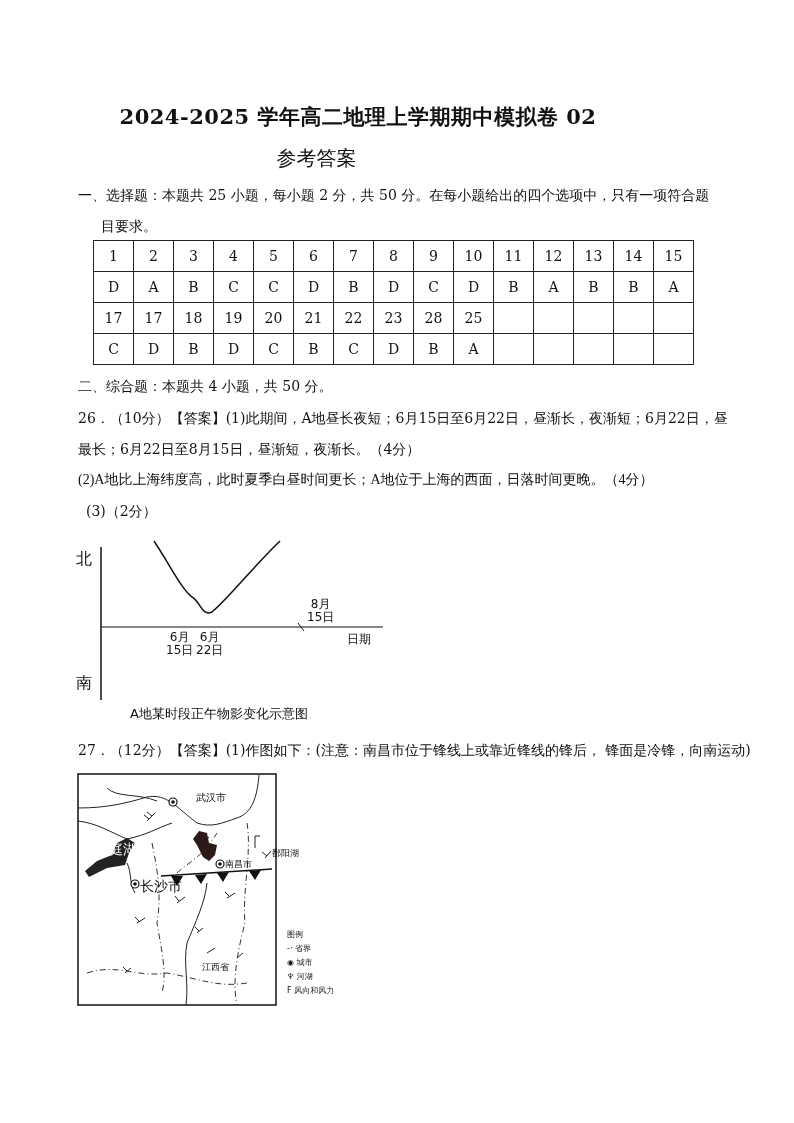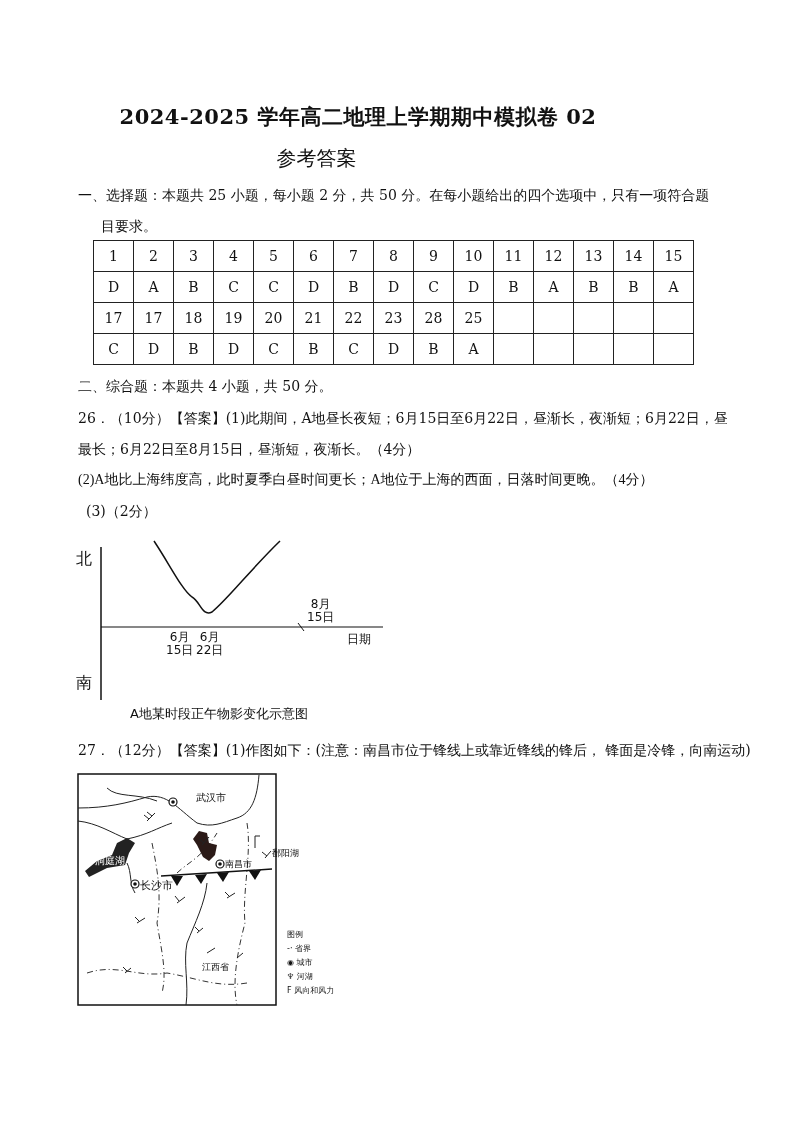--- a/index.html
+++ b/index.html
@@ -170,22 +170,22 @@
       <path d="M60,150 L68,145 M62,148 L58,144"></path>
       <path d="M150,125 L158,120 M152,123 L148,119"></path>
       <path d="M120,160 L126,155 M122,158 L118,154"></path>
       <path d="M130,180 L138,175"></path>
       <path d="M48,200 L54,195 M50,198 L46,194"></path>
       <path d="M160,185 L166,180"></path>
     </g>
   </svg>
   <div class="abs" style="left:77px; top:18px; font-size:10px;margin-left:42px;">武汉市</div>
   <div class="abs" style="left:148px; top:85px; font-size:9px;">南昌市</div>
-  <div class="abs" style="left:63px; top:105px; font-size:11px;">长沙市</div>
-  <div class="abs" style="left:18px; top:81px; font-size:10px; color:#fff;">洞庭湖</div>
+  <div class="abs" style="left:63px; top:105px; font-size:14px;">长沙市</div>
+  <div class="abs" style="left:18px; top:68px; font-size:14px; color:#fff;">洞庭湖</div>
   <div class="abs" style="left:151px; top:74px; font-size:9px;margin-left:44px;">鄱阳湖</div>
   <div class="abs" style="left:125px; top:140px; font-size:9px;margin-top:48px;">江西省</div>
   <div class="abs" style="left:210px; top:155px; font-size:8px; line-height:14px;">
     <div>图例</div>
     <div><span>-·</span> <span>省界</span></div>
     <div><span>◉</span> <span>城市</span></div>
     <div><span>♆</span> <span>河湖</span></div>
     <div><span>F</span> <span>风向和风力</span></div>
   </div>
 </div>

